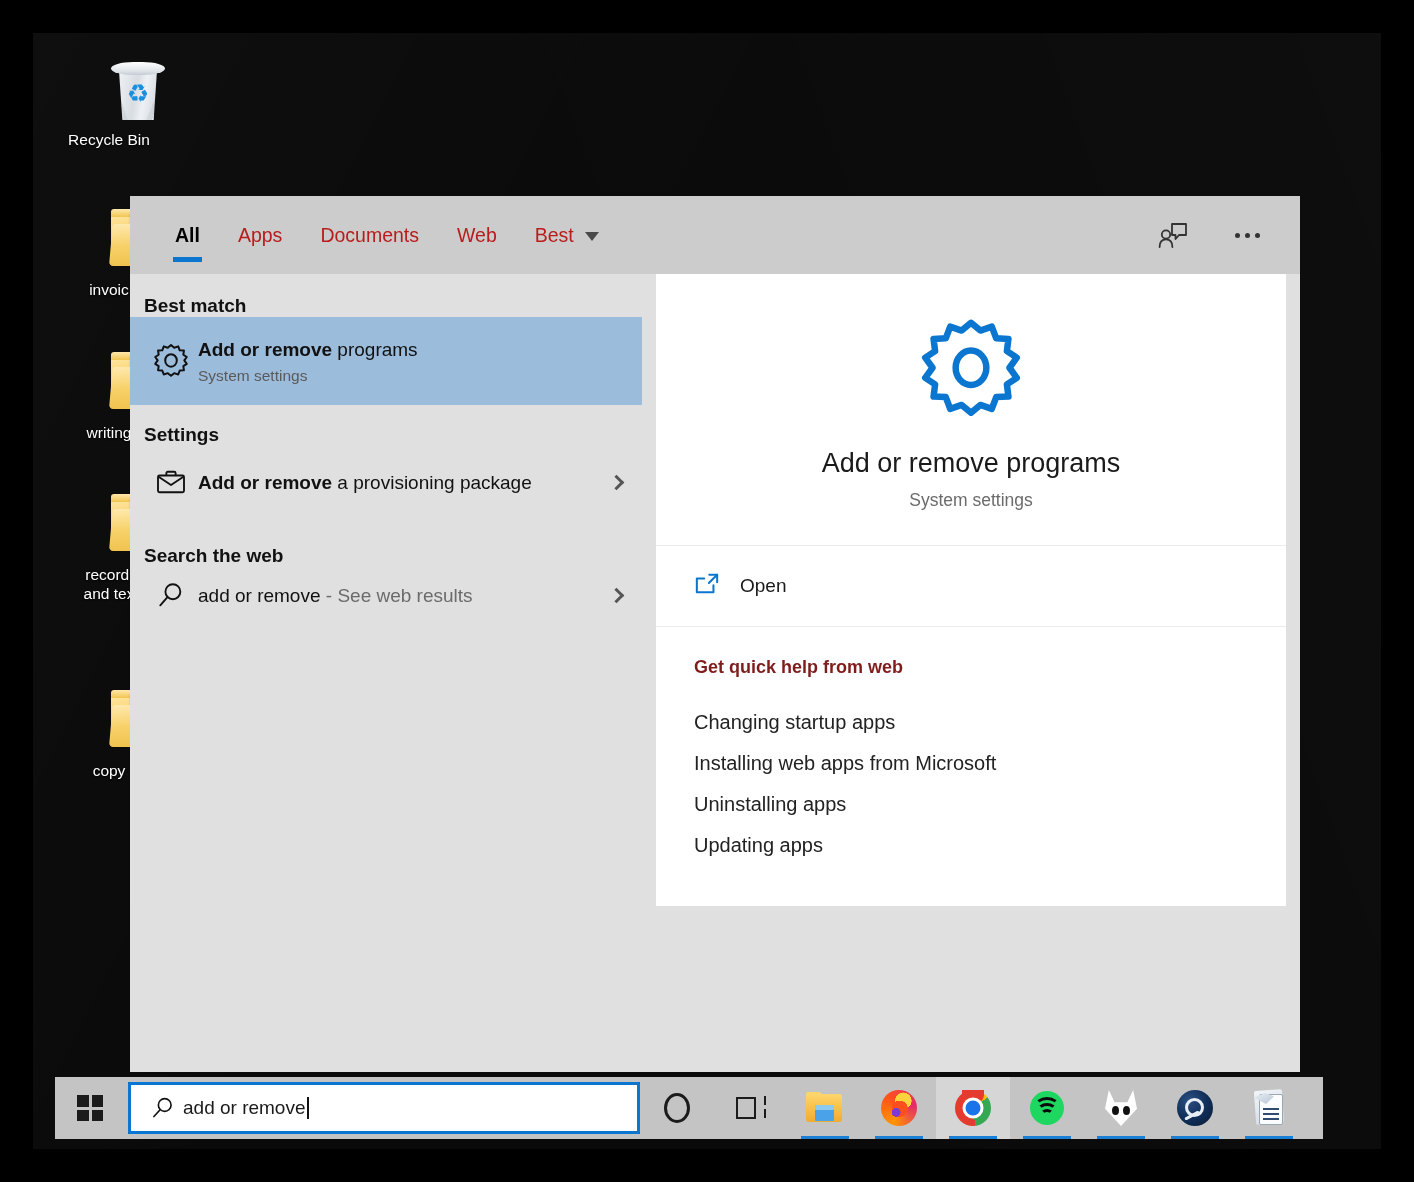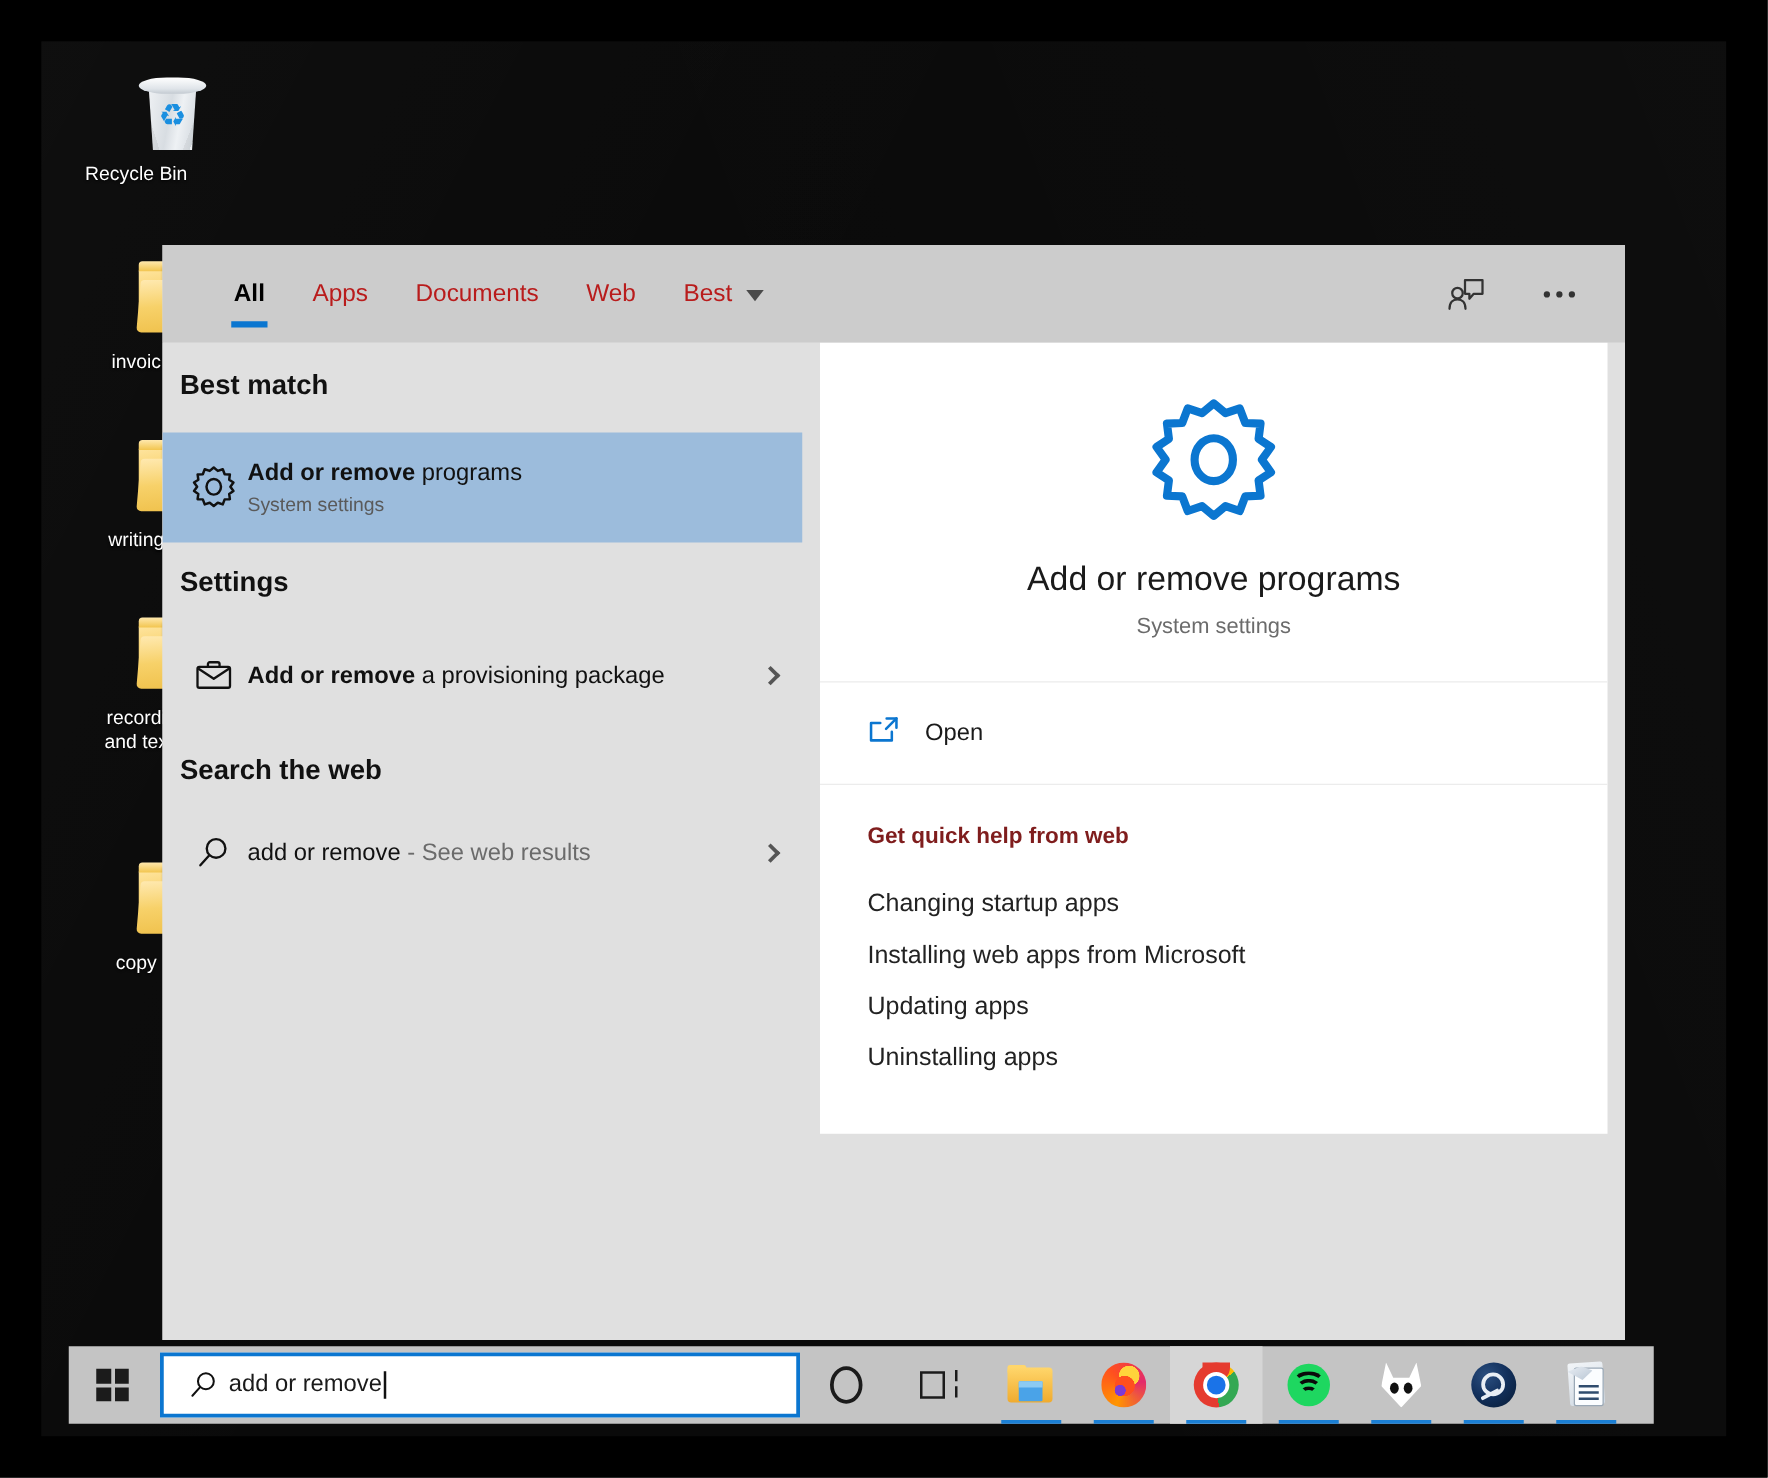--- a/index.html
+++ b/index.html
@@ -136,21 +136,21 @@
   }
 
   #panel-header {
     height: 78px;
     background: #ccc;
     display: flex;
     align-items: stretch;
     flex: 0 0 78px;
     position: relative;
   }
-  #tabs { display: flex; align-items: stretch; padding-left: 38px; }
+  #tabs { display: flex; align-items: stretch; padding-left: 26px; }
   .tab {
     position: relative;
     display: flex;
     align-items: center;
     padding: 0 19px;
     font-size: 19.5px;
     color: #b91c1c;
     cursor: default;
   }
   .tab.active { color: #000; font-weight: bold; }
@@ -191,24 +191,24 @@
 
   
   #results {
     width: 512px;
     background: #e0e0e0;
     flex: 0 0 512px;
     padding-top: 12px;
     overflow: hidden;
   }
   .sec-head {
-    font-size: 22px;
+    font-size: 19px;
     font-weight: bold;
     color: #111;
-    padding: 9px 0 25px 14px;
+    padding: 9px 0 0 14px;
     margin-left: 0;
   }
   .result-row {
     display: flex;
     align-items: center;
     padding: 0 6px 0 14px;
     min-height: 48px;
     cursor: default;
     position: relative;
   }
@@ -722,22 +722,22 @@
                 <path d="M21 14.5 V22 H3 V7 H11" fill="none" stroke="#0b76d0" stroke-width="2.2" stroke-linecap="round" stroke-linejoin="round"></path>
               </svg>
             </span>
             <span id="open-label">Open</span>
           </div>
 
           <div id="help-block">
             <div id="help-title">Get quick help from web</div>
             <div class="help-link">Changing startup apps</div>
             <div class="help-link">Installing web apps from Microsoft</div>
+            <div class="help-link">Uninstalling apps</div>
             <div class="help-link">Updating apps</div>
-            <div class="help-link">Uninstalling apps</div>
           </div>
 
         </div>
       </div>
 
     </div>
   </div>
 
   <div id="taskbar">
 

